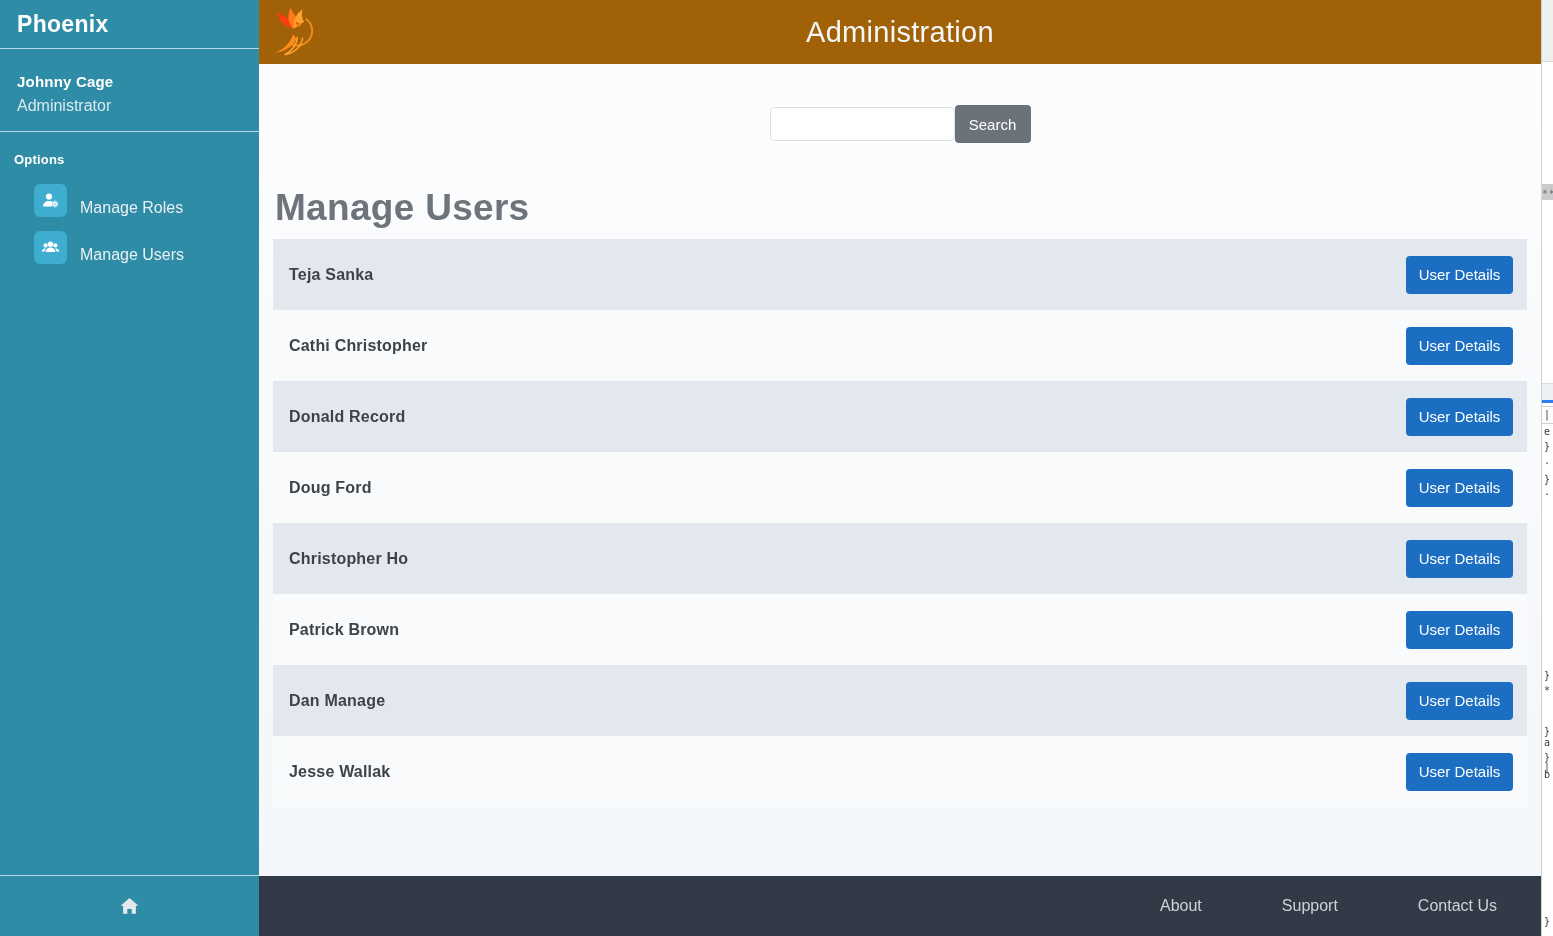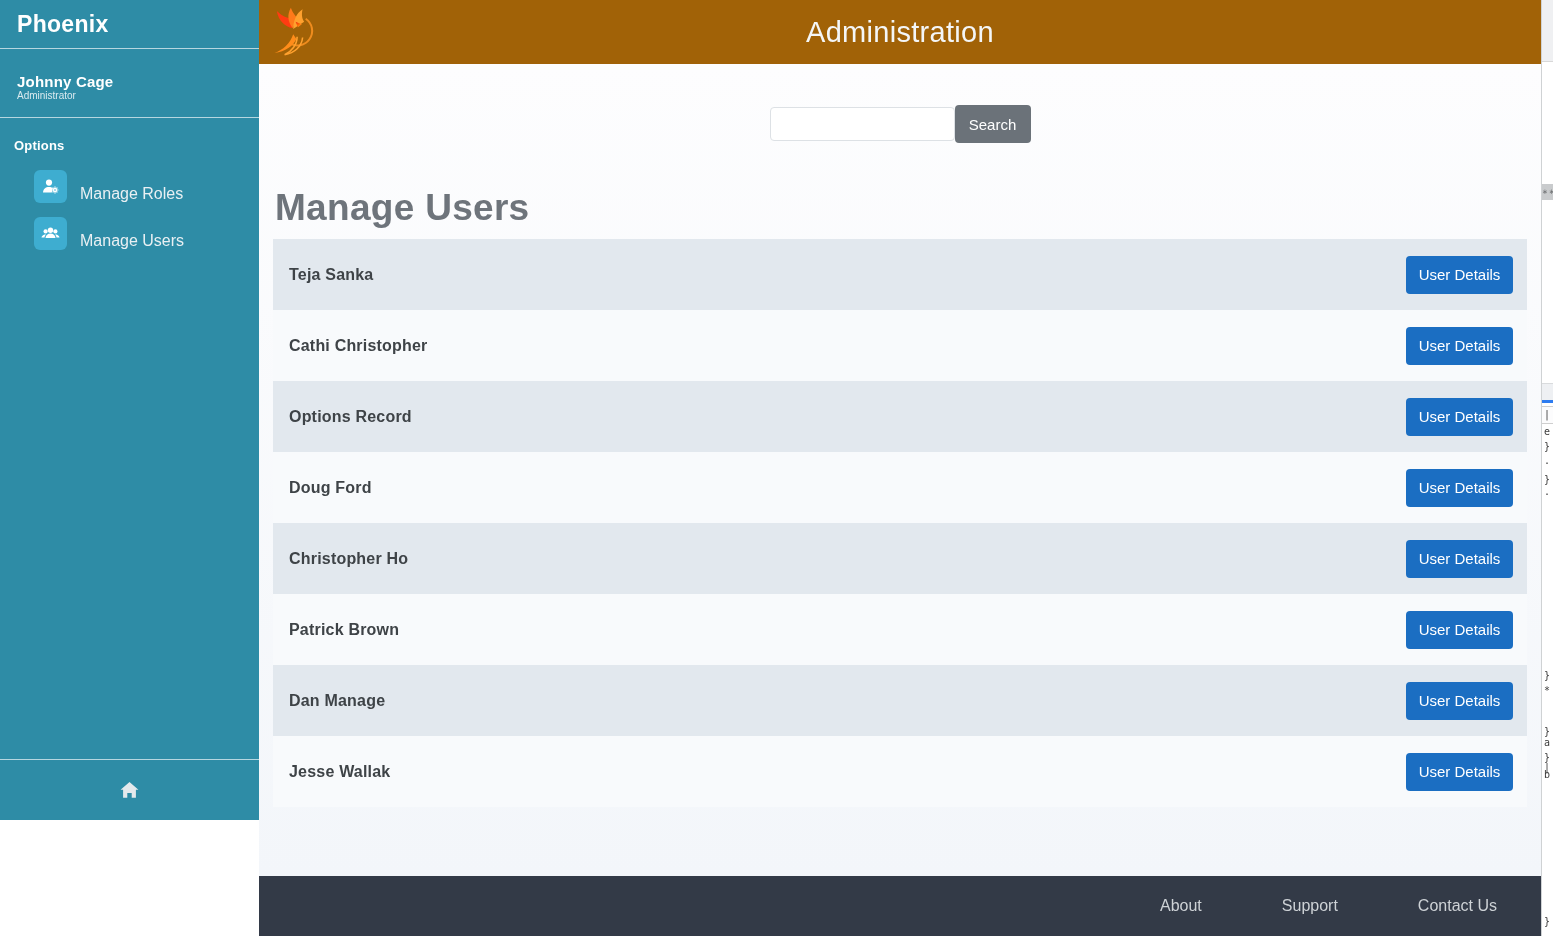--- a/index.html
+++ b/index.html
@@ -1,26 +1,26 @@
 <!DOCTYPE html>
 <html><head>
 <meta charset="utf-8">
 <style>
   * { margin:0; padding:0; box-sizing:border-box; }
   html,body { width:1553px; height:936px; overflow:hidden; }
   body { font-family:"Liberation Sans", sans-serif; position:relative; background:#ffffff; }
 
   
-  .sidebar { position:absolute; left:0; top:0; width:259px; height:820px; background:#2e8ca6; color:#fff; }
+  .sidebar { position:absolute; left:0; top:0; width:259px; height:936px; background:#2e8ca6; color:#fff; }
   .brand { padding:11px 17px 10px; font-size:23px; font-weight:bold; letter-spacing:.3px; border-bottom:1px solid rgba(255,255,255,.65); }
   .user-block { padding:24px 17px 16px; border-bottom:1px solid rgba(255,255,255,.65); }
   .user-name { font-size:15px; letter-spacing:.2px; }
   .user-name .fn { font-weight:600; }
   .user-name .ln { font-weight:800; }
-  .user-role { margin-top:0; font-size:10px; color:rgba(255,255,255,.82); }
+  .user-role { margin-top:7px; font-size:16px; color:rgba(255,255,255,.82); }
   .options-label { margin:20px 14px 10px; font-size:13px; font-weight:bold; letter-spacing:.2px; }
   .menu-item { display:flex; align-items:flex-end; padding:7px 34px; cursor:pointer; }
   .icon-tile { width:33px; height:33px; background:#3eadd0; border-radius:6px; display:flex; align-items:center; justify-content:center; flex:0 0 auto; }
   .icon-tile svg { width:19px; height:19px; fill:#fff; }
   .menu-label { margin-left:13px; font-size:16px; color:#e9f0f3; }
   .sidebar-footer { position:absolute; left:0; bottom:0; width:100%; height:61px; border-top:1px solid rgba(255,255,255,.65); display:flex; align-items:center; justify-content:center; }
   .sidebar-footer svg { width:21px; height:21px; fill:#e4e9ec; cursor:pointer; }
 
   
   .page { position:absolute; left:259px; top:0; width:1282px; height:936px; }
@@ -150,21 +150,21 @@
         <span class="uname">Teja Sanka</span>
           <span class="spacer"></span>
         <button class="details-btn">User Details</button>
       </div>
       <div class="user-row even">
         <span class="uname">Cathi Christopher</span>
           <span class="spacer"></span>
         <button class="details-btn">User Details</button>
       </div>
       <div class="user-row odd">
-        <span class="uname">Options Record</span>
+        <span class="uname">Donald Record</span>
           <span class="spacer"></span>
         <button class="details-btn">User Details</button>
       </div>
       <div class="user-row even">
         <span class="uname">Doug Ford</span>
           <span class="spacer"></span>
         <button class="details-btn">User Details</button>
       </div>
       <div class="user-row odd">
         <span class="uname">Christopher Ho</span>

